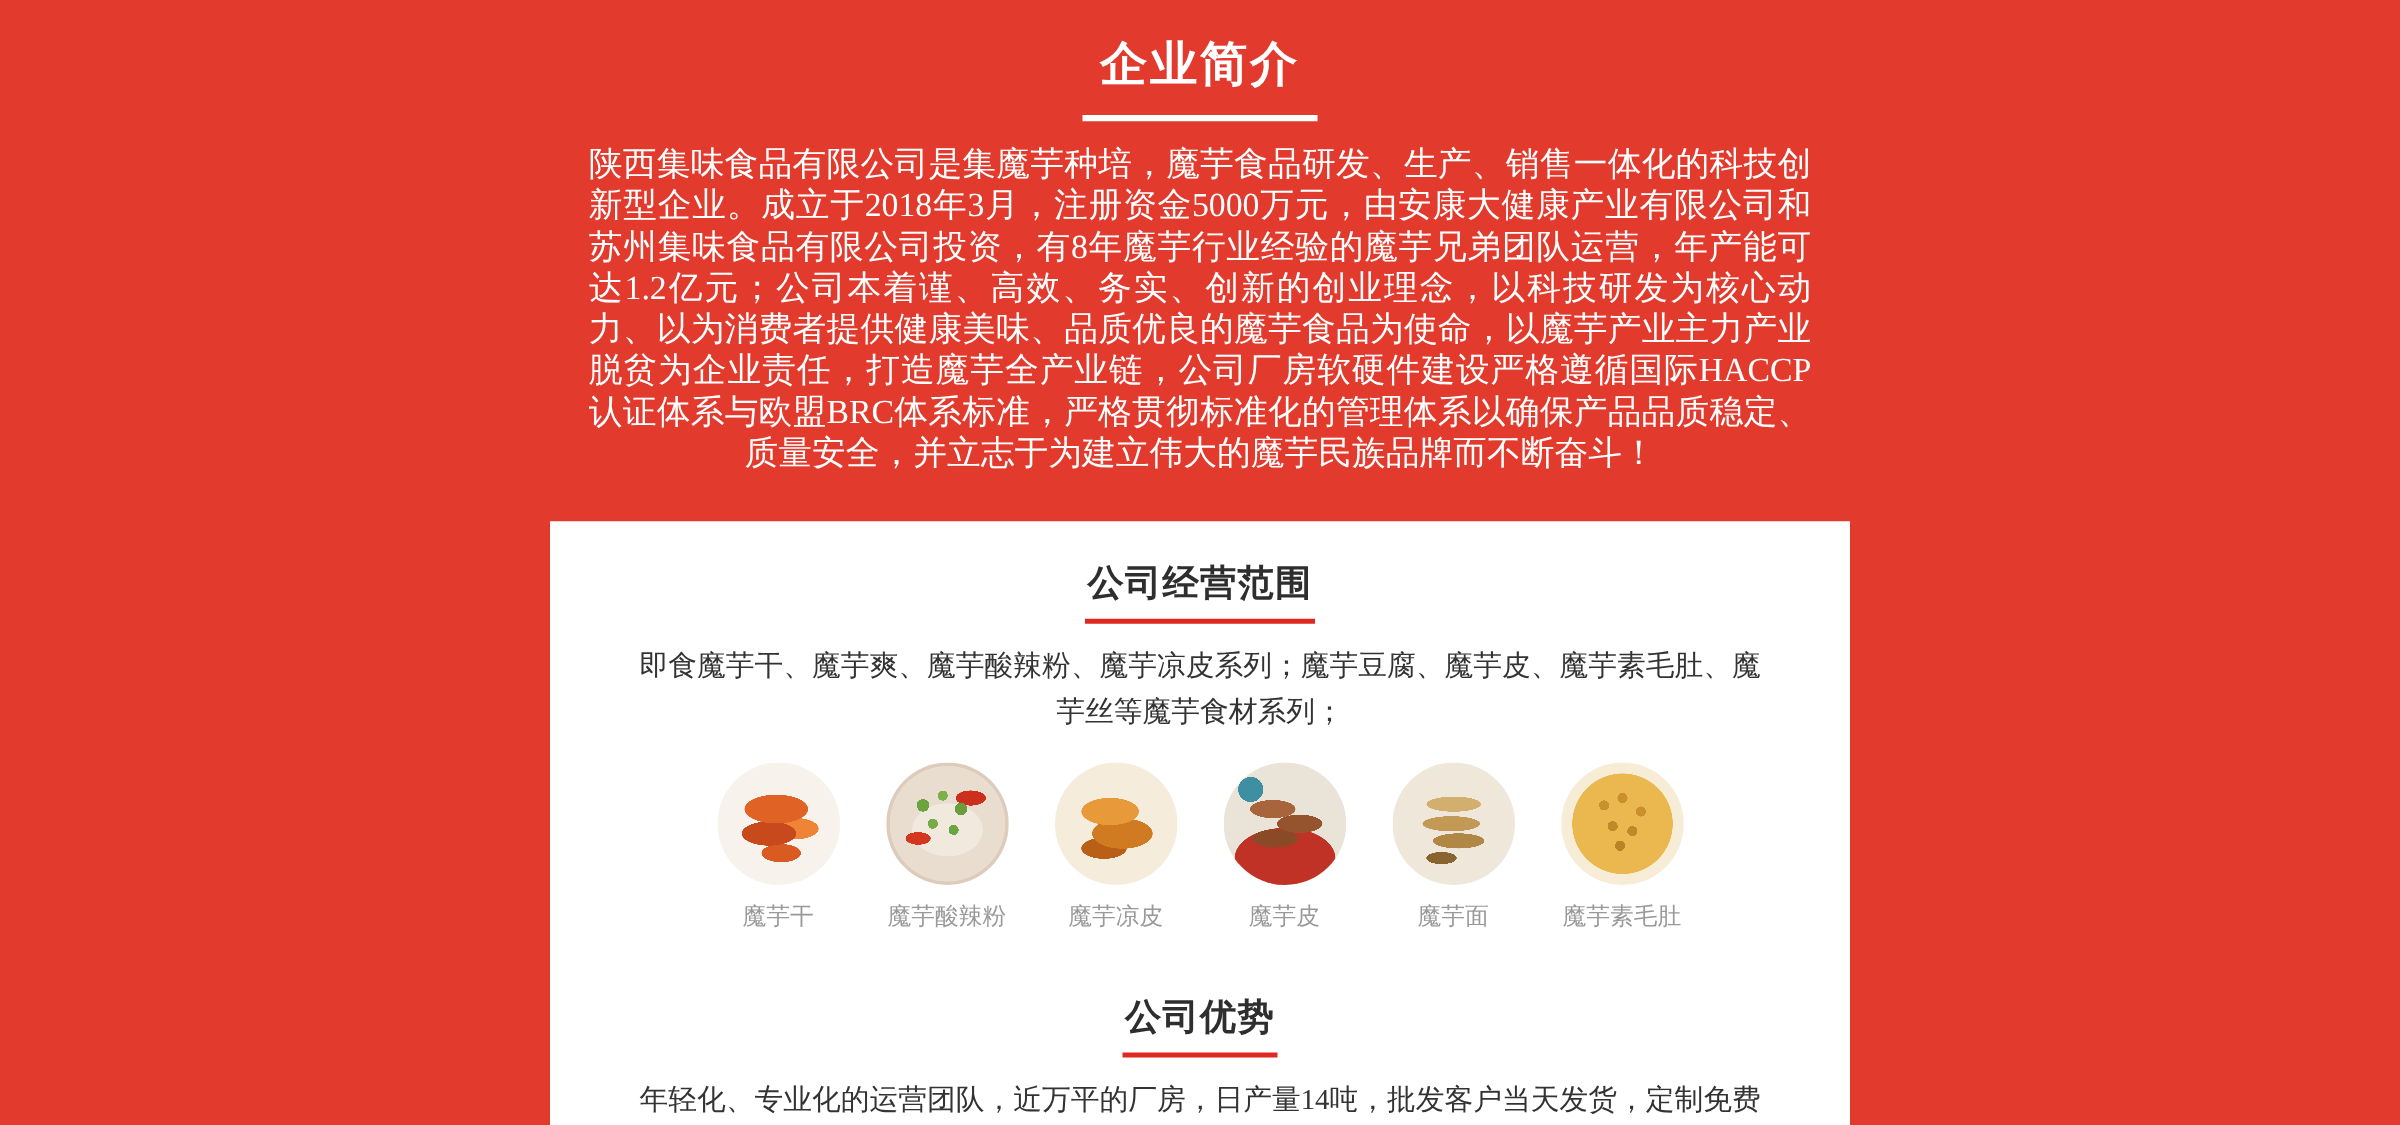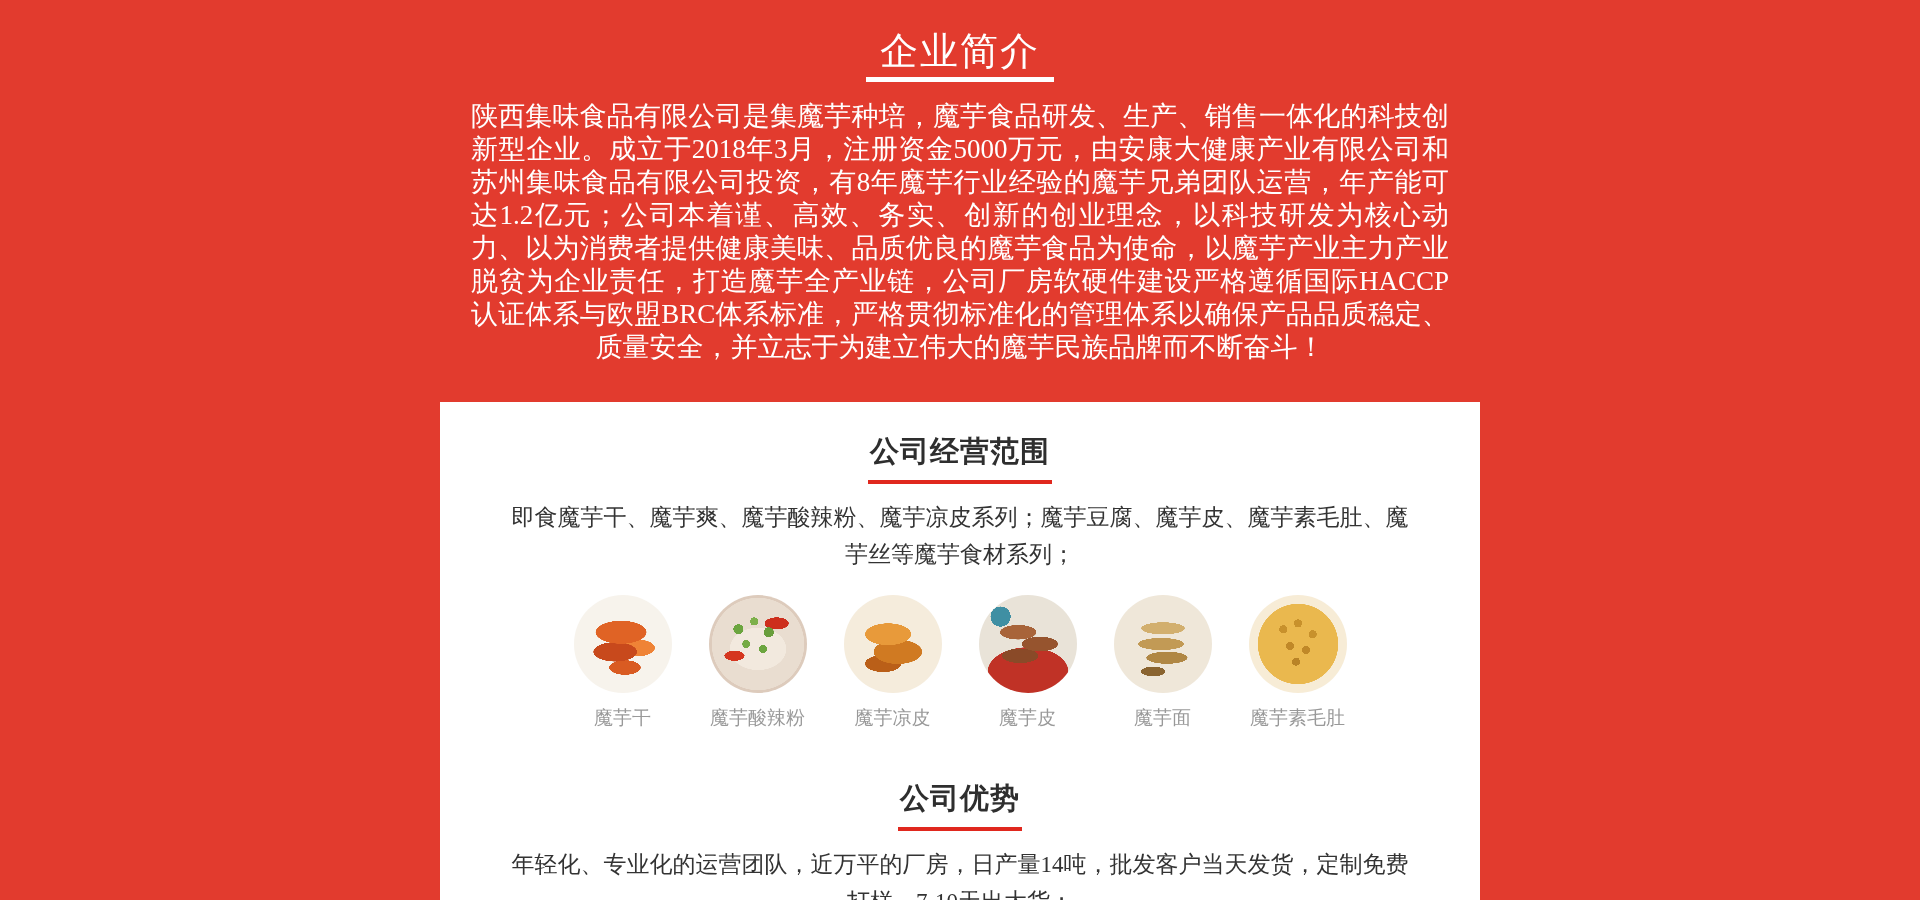--- a/index.html
+++ b/index.html
@@ -8,23 +8,23 @@
     background: #e23b2e;
     font-family: "Liberation Serif", "DejaVu Serif", serif;
   }
   .page { width: 1920px; height: 900px; }
 
   .page-title {
     display: table;
     margin: 26px auto 0;
     color: #ffffff;
     font-size: 38px;
-    font-weight: normal;
+    font-weight: bold;
     letter-spacing: 2px;
-    padding: 0 14px 0;
+    padding: 0 14px 15px;
     border-bottom: 5px solid #ffffff;
   }
 
   .intro {
     width: 978px;
     margin: 18px auto 0;
     color: #ffffff;
     font-size: 27px;
     line-height: 33px;
     text-align: justify;

